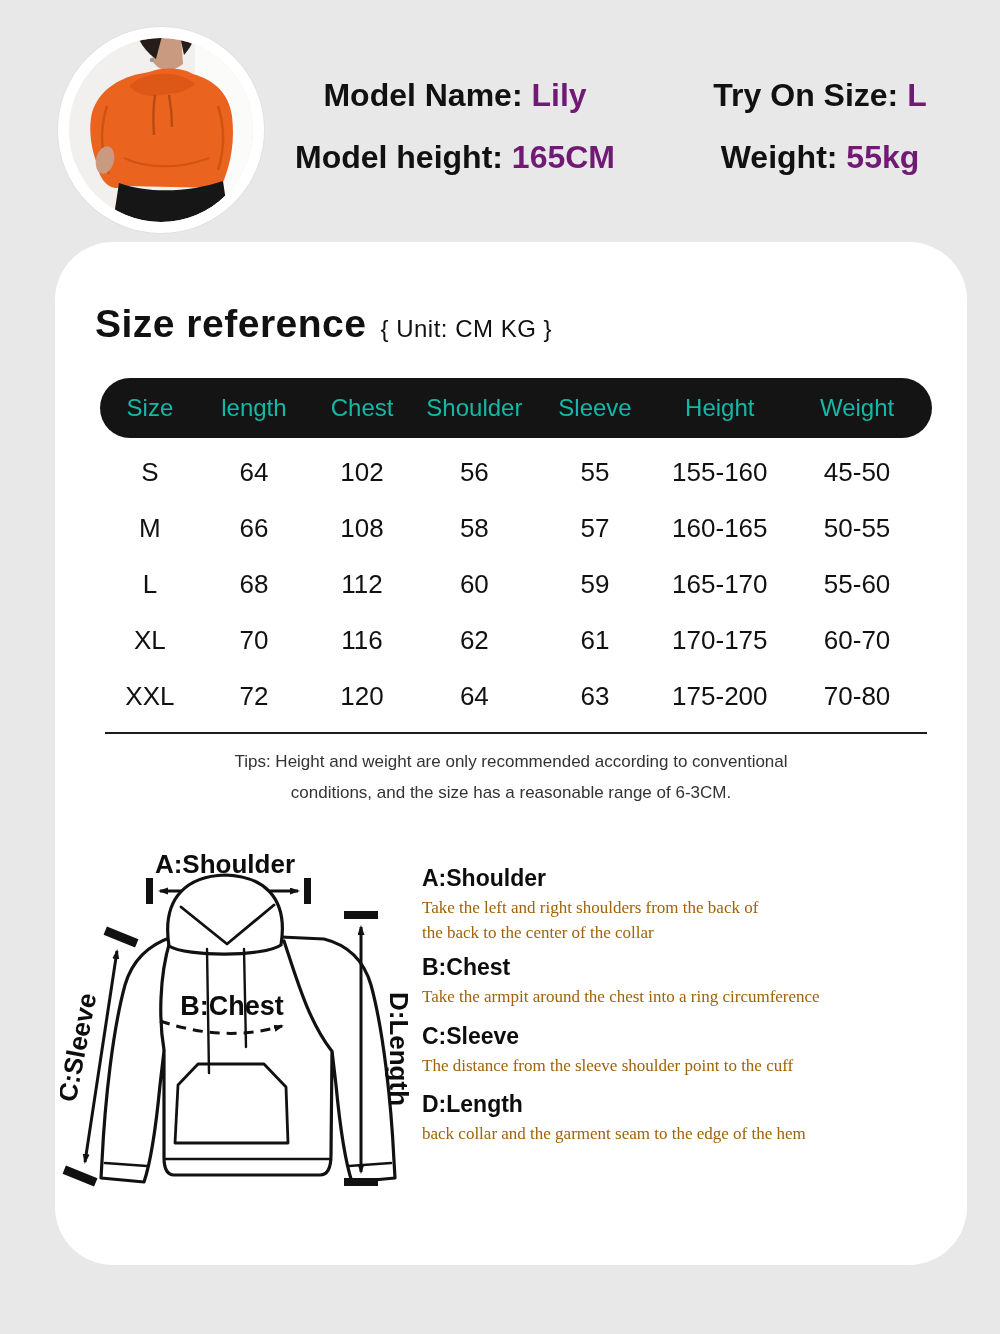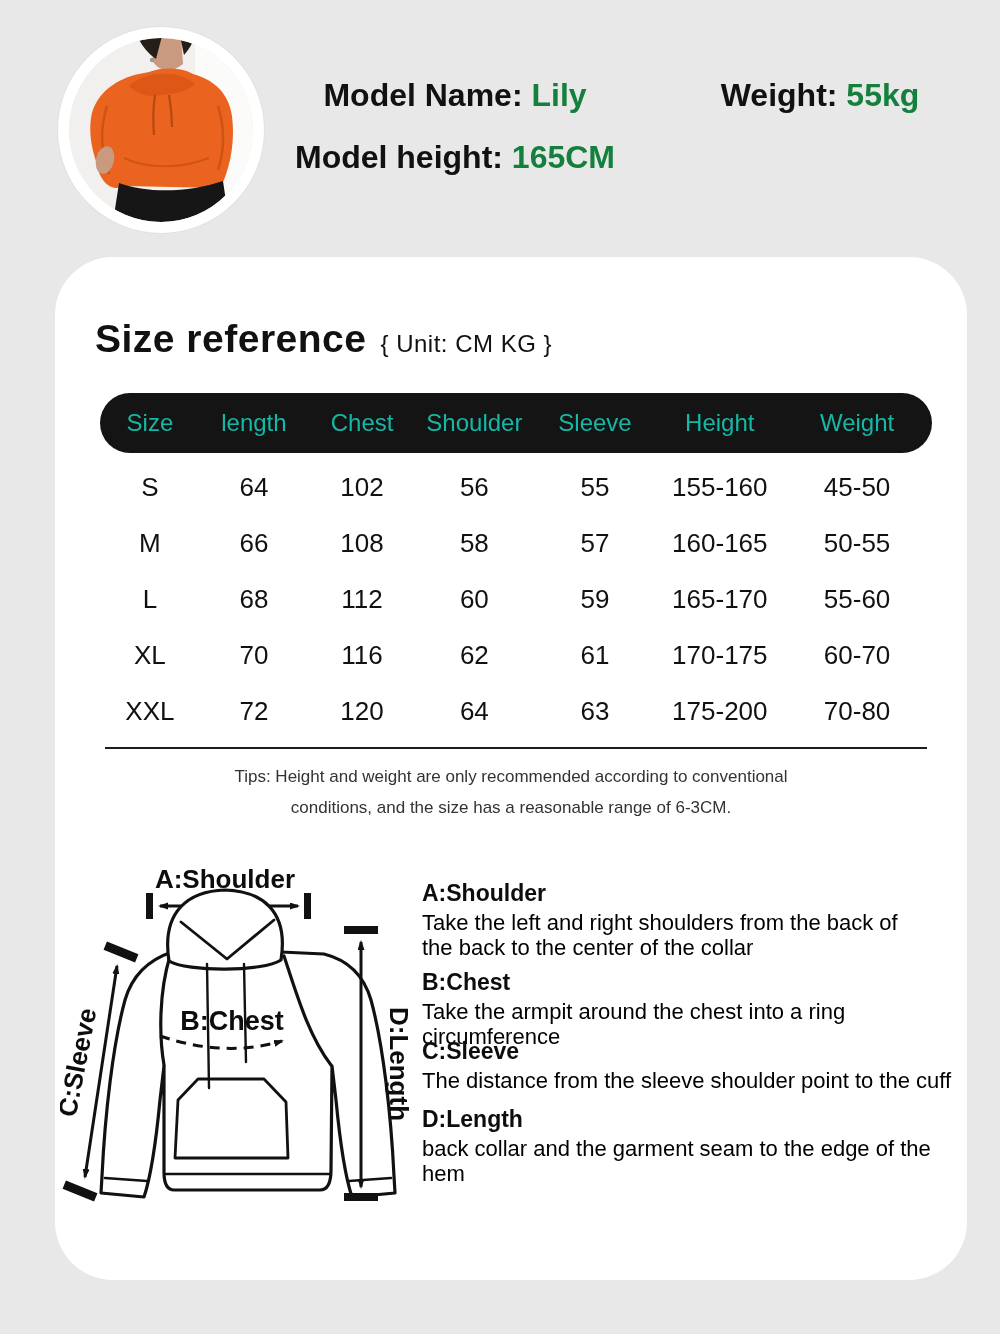--- a/index.html
+++ b/index.html
@@ -28,25 +28,25 @@
   }
   .model-photo-wrap svg { display:block; width:100%; height:100%; }
 
   .hdr-col { position:absolute; text-align:center; }
   .hdr-col .hdr-line {
     font-size:32px; line-height:62px; font-weight:600;
     letter-spacing:0px; white-space:nowrap;
   }
   .hdr-col-left  { left:255px; top:64px; width:400px; }
   .hdr-col-right { left:675px; top:64px; width:290px; }
-  .red { color:#15803d; }
+  .red { color:#701a75; }
 
   
   .card {
-    position:absolute; left:55px; top:257px;
+    position:absolute; left:55px; top:242px;
     width:912px; height:1023px;
     background:#ffffff;
     border-radius:58px;
   }
   .card-title {
     position:absolute; left:40px; top:60px;
     font-size:39px; font-weight:bold; letter-spacing:0.5px;
     white-space:nowrap;
   }
   .card-title .unit {
@@ -79,21 +79,21 @@
   .tips {
     position:absolute; left:40px; top:504px; width:832px;
     text-align:center; font-size:17px; line-height:31px; color:#333;
   }
 
   
   .diagram-svg { position:absolute; left:5px; top:603px; width:362px; height:362px; }
 
   .guide { position:absolute; left:367px; width:545px; }
   .guide-title { font-size:23px; font-weight:bold; color:#0d0d0d; margin-bottom:4px; }
-  .guide-desc  { font-size:22px; line-height:24.5px; color:#000000; }
+  .guide-desc  { font-size:17px; line-height:24.5px; color:#a16207;font-family:Liberation Serif, serif; }
   .g-a { top:623px; } .g-b { top:712px; } .g-c { top:781px; } .g-d { top:849px; }
 </style>
 </head>
 <body>
 
 <div class="page">
 
   <div class="model-photo-wrap">
     <svg viewBox="0 0 184 184" aria-hidden="true">
       <defs>
@@ -132,20 +132,24 @@
       <span>Model Name:</span>
       <span class="red">Lily</span>
     </div>
     <div class="hdr-line">
       <span>Model height:</span>
       <span class="red">165CM</span>
     </div>
   </div>
 
   <div class="hdr-col hdr-col-right">
+    <div class="hdr-line">
+      <span>Try On Size:</span>
+      <span class="red">L</span>
+    </div>
     <div class="hdr-line">
       <span>Weight:</span>
       <span class="red">55kg</span>
     </div>
   </div>
 
   <div class="card">
 
     <div class="card-title">
       <span>Size reference</span><span class="unit">{ Unit: CM KG }</span>

